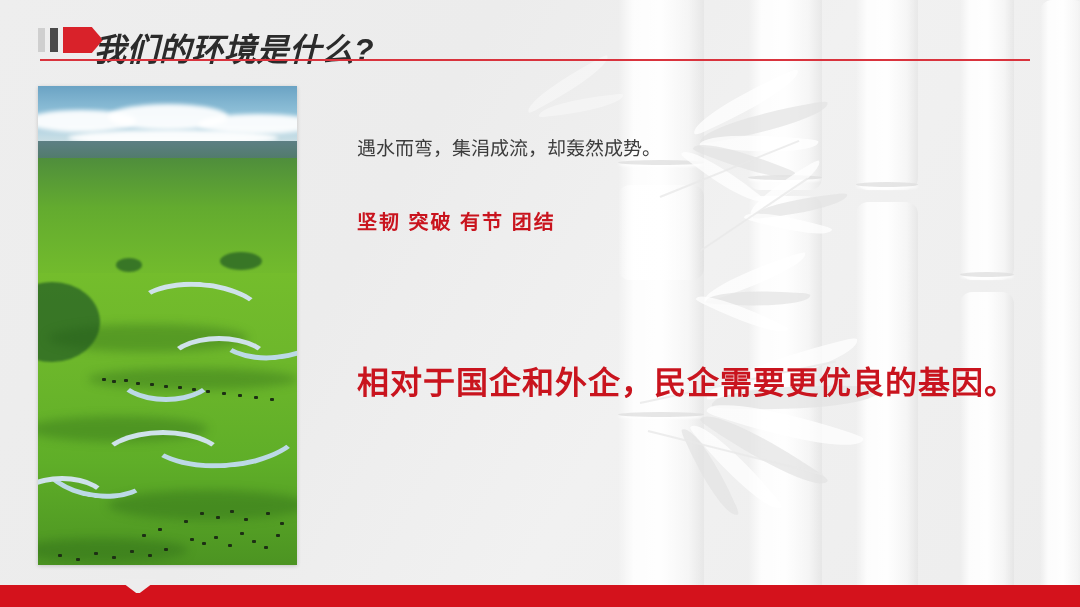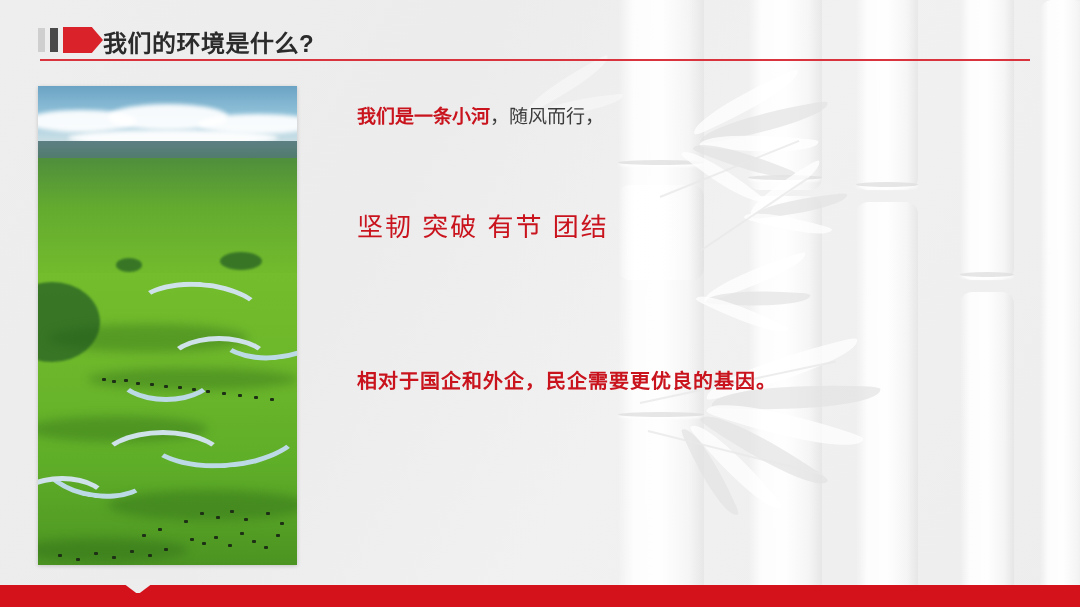--- a/index.html
+++ b/index.html
@@ -87,27 +87,28 @@
   }
   .mark-arrow {
     position: absolute;
     left: 25px; top: 0px;
     width: 40px; height: 26px;
     background: #d9222a;
     clip-path: polygon(0 0, 72% 0, 100% 50%, 72% 100%, 0 100%);
   }
   .header-title {
     position: absolute;
-    left: 103px;
+    left: 94px;
     top: 24px;
-    font-size: 24px;
+    font-size: 32px;
     font-weight: bold;
     color: #2b2b2b;
     letter-spacing: 0.5px;
     white-space: nowrap;
+    font-style: italic;
   }
   .header-rule {
     position: absolute;
     left: 40px;
     top: 59px;
     width: 990px;
     height: 2px;
     background: #d9333d;
   }
 
@@ -209,27 +210,27 @@
   .l-normal {
     font-size: 19px;
     line-height: 1.35;
     color: #3c3c3c;
   }
   .em-red {
     color: #c9141e;
     font-weight: bold;
   }
   .l-slogan {
-    font-size: 26px;
-    font-weight: normal;
+    font-size: 20px;
+    font-weight: bold;
     color: #c9141e;
     letter-spacing: 2px;
   }
   .l-final {
-    font-size: 20px;
+    font-size: 32px;
     font-weight: bold;
     color: #c9141e;
     letter-spacing: 1px;
   }
   .sp-1 { height: 32px; }
   .sp-2 { height: 44px; }
   .sp-3 { height: 42px; }
   .sp-4 { height: 34px; }
   .sp-5 { height: 46px; }
 
@@ -389,26 +390,24 @@
       <div class="ph-horse" style="left:146px; top:434px;"></div>
       <div class="ph-horse" style="left:228px; top:426px;"></div>
       <div class="ph-horse" style="left:242px; top:436px;"></div>
       <div class="ph-horse" style="left:120px; top:442px;"></div>
       <div class="ph-horse" style="left:104px; top:448px;"></div>
     </div>
   </div>
 
   <div class="content">
 
-    <div class="line l-normal">
-      <span class="em-red">我们是一条小河</span><span>，随风而行，</span>
-    </div>
 
     <div class="sp-1"></div>
 
+    <div class="line l-normal">遇水而弯，集涓成流，却轰然成势。</div>
 
     <div class="sp-2"></div>
 
     <div class="line l-slogan">坚韧   突破   有节   团结</div>
 
     <div class="sp-3"></div>
 
 
     <div class="sp-4"></div>
 

